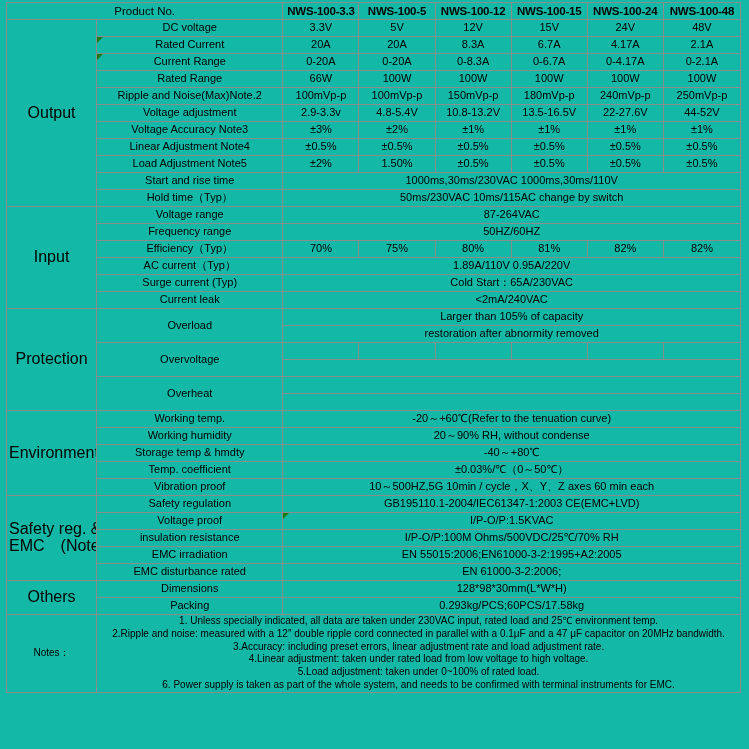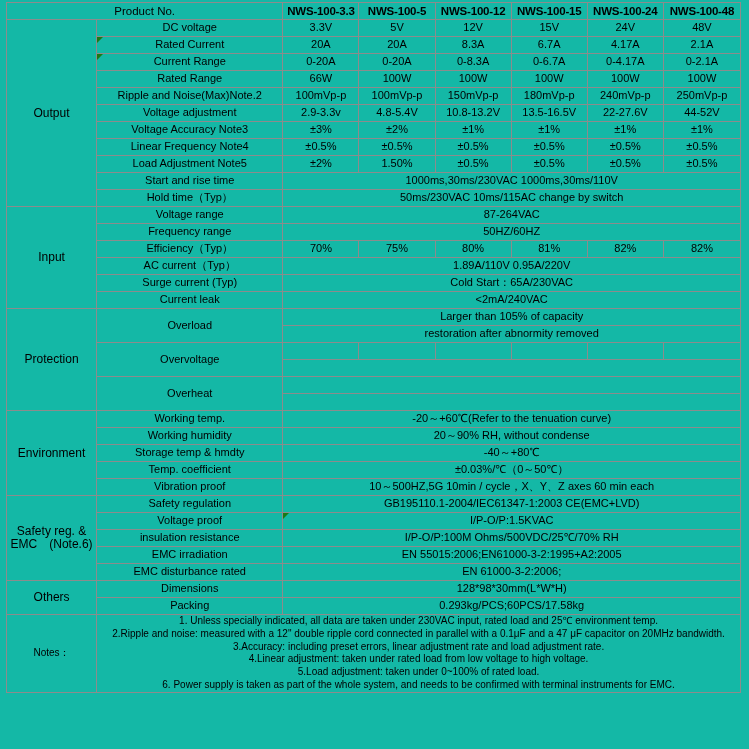--- a/index.html
+++ b/index.html
@@ -34,21 +34,21 @@
     text-align: center;
     vertical-align: middle;
     white-space: nowrap;
     overflow: hidden;
     height: 17px;
     box-sizing: border-box;
     position: relative;
   }
   td.cat {
     width: 90px;
-    font-size: 12px;
+    font-size: 16px;
   }
   td.lab {
     width: 186px;
   }
   td.val {
     width: 76px;
   }
   td.hdr {
     font-weight: bold;
     font-size: 11px;
@@ -175,21 +175,21 @@
         <tr>
           <td class="lab">Voltage Accuracy  Note3</td>
           <td class="val">±3%</td>
           <td class="val">±2%</td>
           <td class="val">±1%</td>
           <td class="val">±1%</td>
           <td class="val">±1%</td>
           <td class="val">±1%</td>
         </tr>
         <tr>
-          <td class="lab">Linear Frequency Note4</td>
+          <td class="lab">Linear Adjustment Note4</td>
           <td class="val">±0.5%</td>
           <td class="val">±0.5%</td>
           <td class="val">±0.5%</td>
           <td class="val">±0.5%</td>
           <td class="val">±0.5%</td>
           <td class="val">±0.5%</td>
         </tr>
         <tr>
           <td class="lab">Load Adjustment Note5</td>
           <td class="val">±2%</td>

